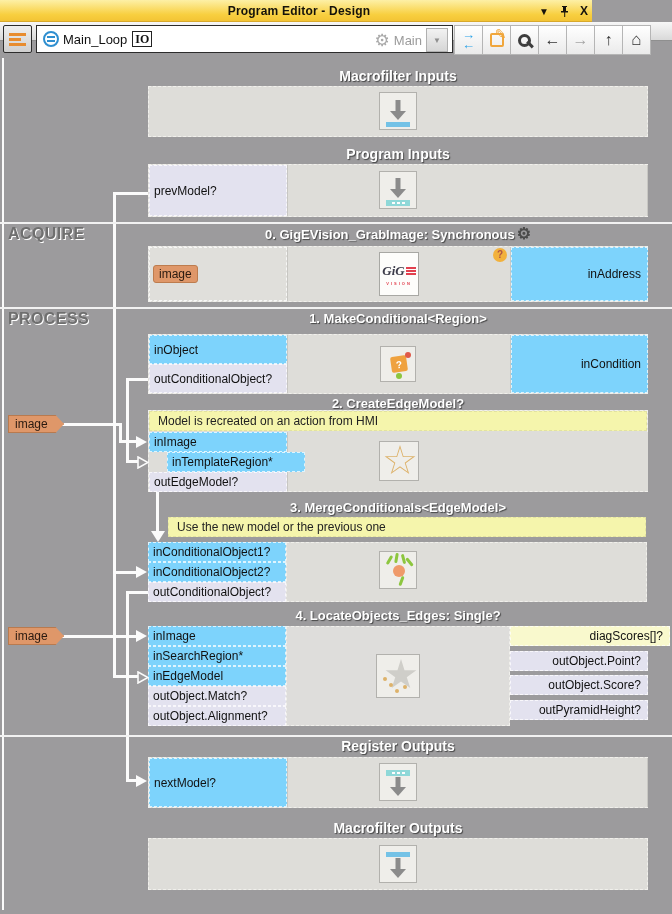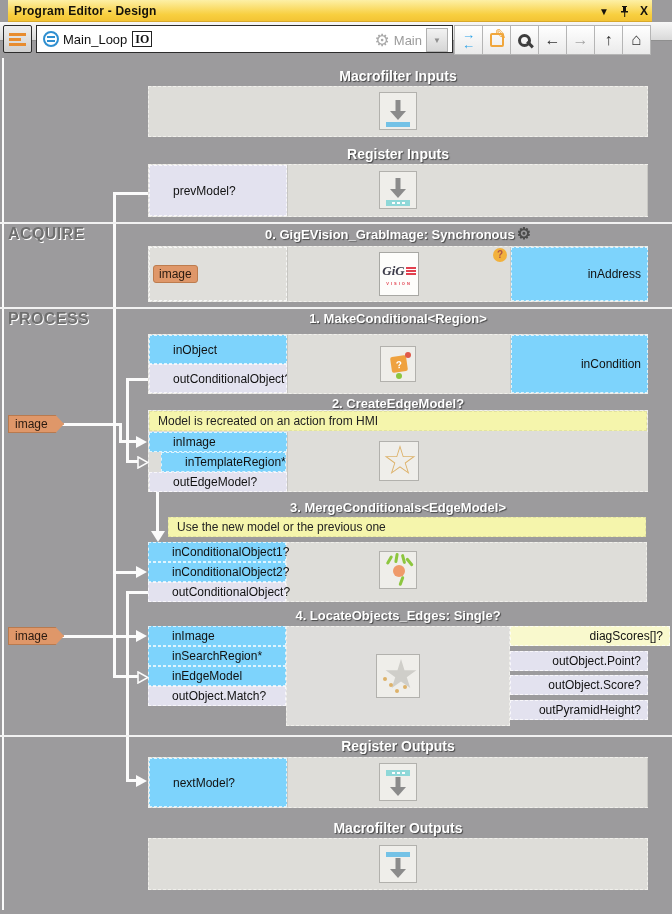--- a/index.html
+++ b/index.html
@@ -1,22 +1,22 @@
 <!DOCTYPE html>
 <html><head>
 <meta charset="utf-8">
 <style>
   * { margin:0; padding:0; box-sizing:border-box; }
   html,body { width:672px; height:914px; }
   body { font-family:"Liberation Sans", sans-serif; position:relative; width:672px; height:914px; overflow:hidden; background:#9c9b9d; }
 
   
-  .titlebar { position:absolute; left:8px; top:0; width:644px; height:22px;
+  .titlebar { position:absolute; left:0; top:0; width:592px; height:22px;
     background:linear-gradient(#fdf0a6,#f8cf3f 70%,#f3c435); border-bottom:1px solid #d8a92c;
-    display:flex; align-items:center; }
+    display:flex; align-items:center;justify-content:center; }
   .titlebar-text { font-size:12px; color:#15120a; padding-left:6px; font-weight:bold; letter-spacing:.2px;}
   .titlebar-btns { position:absolute; right:4px; top:0; height:22px; display:flex; align-items:center; gap:10px; }
   .tb-glyph { font-size:10px; color:#16130c; font-weight:bold; cursor:default; }
   .tb-close { font-size:12px; font-weight:bold; }
   .pin-svg { display:block; }
 
   
   .toolbar { position:absolute; left:0; top:22px; width:672px; height:19px;
     background:linear-gradient(#f7f7f7,#d9d9d9); border-bottom:1px solid #8f8f8f; }
   .menu-btn { position:absolute; left:3px; top:3px; width:29px; height:28px;
@@ -56,21 +56,21 @@
   .conn { position:absolute; background:#fbfbfb; }
   .sep { position:absolute; left:0; width:672px; height:2px; background:#f2f2f2; }
   .section-label { position:absolute; left:8px; font-size:16px; font-weight:bold; letter-spacing:.4px;
     color:#6f6f6f; text-shadow:1px 1px 0 #ffffff; }
   .group-header { position:absolute; left:148px; width:500px; text-align:center; font-size:14px; font-weight:bold;
     color:#ffffff; text-shadow:1px 1px 1px rgba(60,60,60,.9); }
   .block-title { position:absolute; left:148px; width:500px; text-align:center; font-size:13px; font-weight:bold;
     color:#ffffff; text-shadow:1px 1px 1px rgba(60,60,60,.9); }
   .block { position:absolute; left:148px; width:500px; background:#deddd9; border:1px dashed #f1f0ec; }
   .cell-mid { position:absolute; background:#deddd9; border-left:1px solid #c8c7c3; border-right:1px solid #c8c7c3; }
-  .port { position:absolute; font-size:12px; color:#111; padding-left:23px; display:flex; align-items:center;
+  .port { position:absolute; font-size:12px; color:#111; padding-left:4px; display:flex; align-items:center;
     border:1px dashed rgba(255,255,255,.75); }
   .port.right { justify-content:flex-end; padding-right:6px; padding-left:0; }
   .p-blue { background:#7dd3fc; }
   .p-lav { background:#e3e2ef; }
   .p-yellow { background:#f9f9cd; }
   .comment { position:absolute; background:#f5f5ac; border:1px dashed #e2e2a0; font-size:12px; color:#222;
     display:flex; align-items:center; padding-left:8px; }
   .icon-box { position:absolute; width:38px; height:38px; background:#efeeea; border:1px solid #b2b1ad; }
   .io-stem { position:absolute; left:50%; transform:translateX(-50%); width:5px; background:#8b8b8b; }
   .io-head { position:absolute; left:50%; transform:translateX(-50%); width:0; height:0;
@@ -204,21 +204,21 @@
 
   <div class="conn" style="left:58px;top:579px;width:80px;height:3px;"></div>
 
   <div class="sep" style="top:166px;"></div>
   <div class="sep" style="top:251px;"></div>
   <div class="sep" style="top:679px;"></div>
   <div class="section-label" style="top:169px;">ACQUIRE</div>
   <div class="section-label" style="top:254px;text-align:right;">PROCESS</div>
 
   <div class="group-header" style="top:12px;">Macrofilter Inputs</div>
-  <div class="group-header" style="top:90px;">Register Inputs</div>
+  <div class="group-header" style="top:90px;">Program Inputs</div>
   <div class="group-header" style="top:682px;">Register Outputs</div>
   <div class="group-header" style="top:764px;">Macrofilter Outputs</div>
 
   <div class="block" style="top:30px;height:51px;">
     <div class="icon-box" style="left:230px;top:5px;">
       <span class="io-stem" style="top:7px;height:14px;"></span>
       <span class="io-head" style="top:18px;"></span>
       <span class="bar-blue" style="top:29px;"></span>
     </div>
   </div>
@@ -270,21 +270,21 @@
       <span class="dot" style="width:6px;height:6px;background:#8dc63f;left:15px;bottom:2px;"></span>
     </div>
     <div class="port p-blue right" style="left:362px;top:0;width:137px;height:58px;">inCondition</div>
   </div>
 
   <div class="block-title" style="top:340px;">2. CreateEdgeModel?</div>
   <div class="block" style="top:354px;height:82px;">
     <div class="comment" style="left:0;top:0;width:498px;height:20px;">Model is recreated on an action from HMI</div>
     <div class="cell-mid" style="left:138px;top:21px;width:361px;height:59px;border-right:none;"></div>
     <div class="port p-blue" style="left:0;top:21px;width:138px;height:20px;">inImage</div>
-    <div class="port p-blue" style="left:12px;top:41px;width:125px;height:20px;">inTemplateRegion*</div>
+    <div class="port p-blue" style="left:18px;top:41px;width:138px;height:20px;">inTemplateRegion*</div>
     <div class="port p-lav" style="left:0;top:61px;width:138px;height:20px;">outEdgeModel?</div>
     <div class="fi-box" style="left:230px;top:30px;width:40px;height:40px;">
       <span class="star" style="left:4px;top:3px;width:32px;height:32px;background:#ddb26a;"></span>
       <span class="star" style="left:7px;top:6px;width:26px;height:26px;background:#efeeea;"></span>
     </div>
   </div>
 
   <div class="block-title" style="top:444px;">3. MergeConditionals&lt;EdgeModel&gt;</div>
   <div class="block" style="top:459px;height:88px;background:none;border:none;">
     <div class="comment" style="left:20px;top:2px;width:478px;height:20px;">Use the new model or the previous one</div>
@@ -302,20 +302,21 @@
     </div>
   </div>
 
   <div class="block-title" style="top:552px;">4. LocateObjects_Edges: Single?</div>
   <div class="block" style="top:570px;height:100px;background:none;border:none;">
     <div class="cell-mid" style="left:138px;top:0;width:224px;height:100px;background:#dedddb;border:1px dashed #f1f0ec;"></div>
     <div class="port p-blue" style="left:0;top:0;width:138px;height:20px;">inImage</div>
     <div class="port p-blue" style="left:0;top:20px;width:138px;height:20px;">inSearchRegion*</div>
     <div class="port p-blue" style="left:0;top:40px;width:138px;height:20px;">inEdgeModel</div>
     <div class="port p-lav" style="left:0;top:60px;width:138px;height:20px;">outObject.Match?</div>
+    <div class="port p-lav" style="left:0;top:80px;width:138px;height:20px;">outObject.Alignment?</div>
     <div class="fi-box" style="left:228px;top:28px;width:44px;height:44px;">
       <span class="star" style="left:8px;top:4px;width:32px;height:32px;background:#cfcec9;"></span>
       <span class="dot" style="width:4px;height:4px;background:#ddb26a;left:6px;top:22px;"></span>
       <span class="dot" style="width:4px;height:4px;background:#ddb26a;left:12px;top:28px;"></span>
       <span class="dot" style="width:4px;height:4px;background:#ddb26a;left:18px;top:34px;"></span>
       <span class="dot" style="width:4px;height:4px;background:#ddb26a;left:26px;top:30px;"></span>
     </div>
     <div class="port p-yellow right" style="left:362px;top:0;width:160px;height:20px;">diagScores[]?</div>
     <div class="port p-lav right" style="left:362px;top:25px;width:138px;height:20px;">outObject.Point?</div>
     <div class="port p-lav right" style="left:362px;top:49px;width:138px;height:20px;">outObject.Score?</div>

